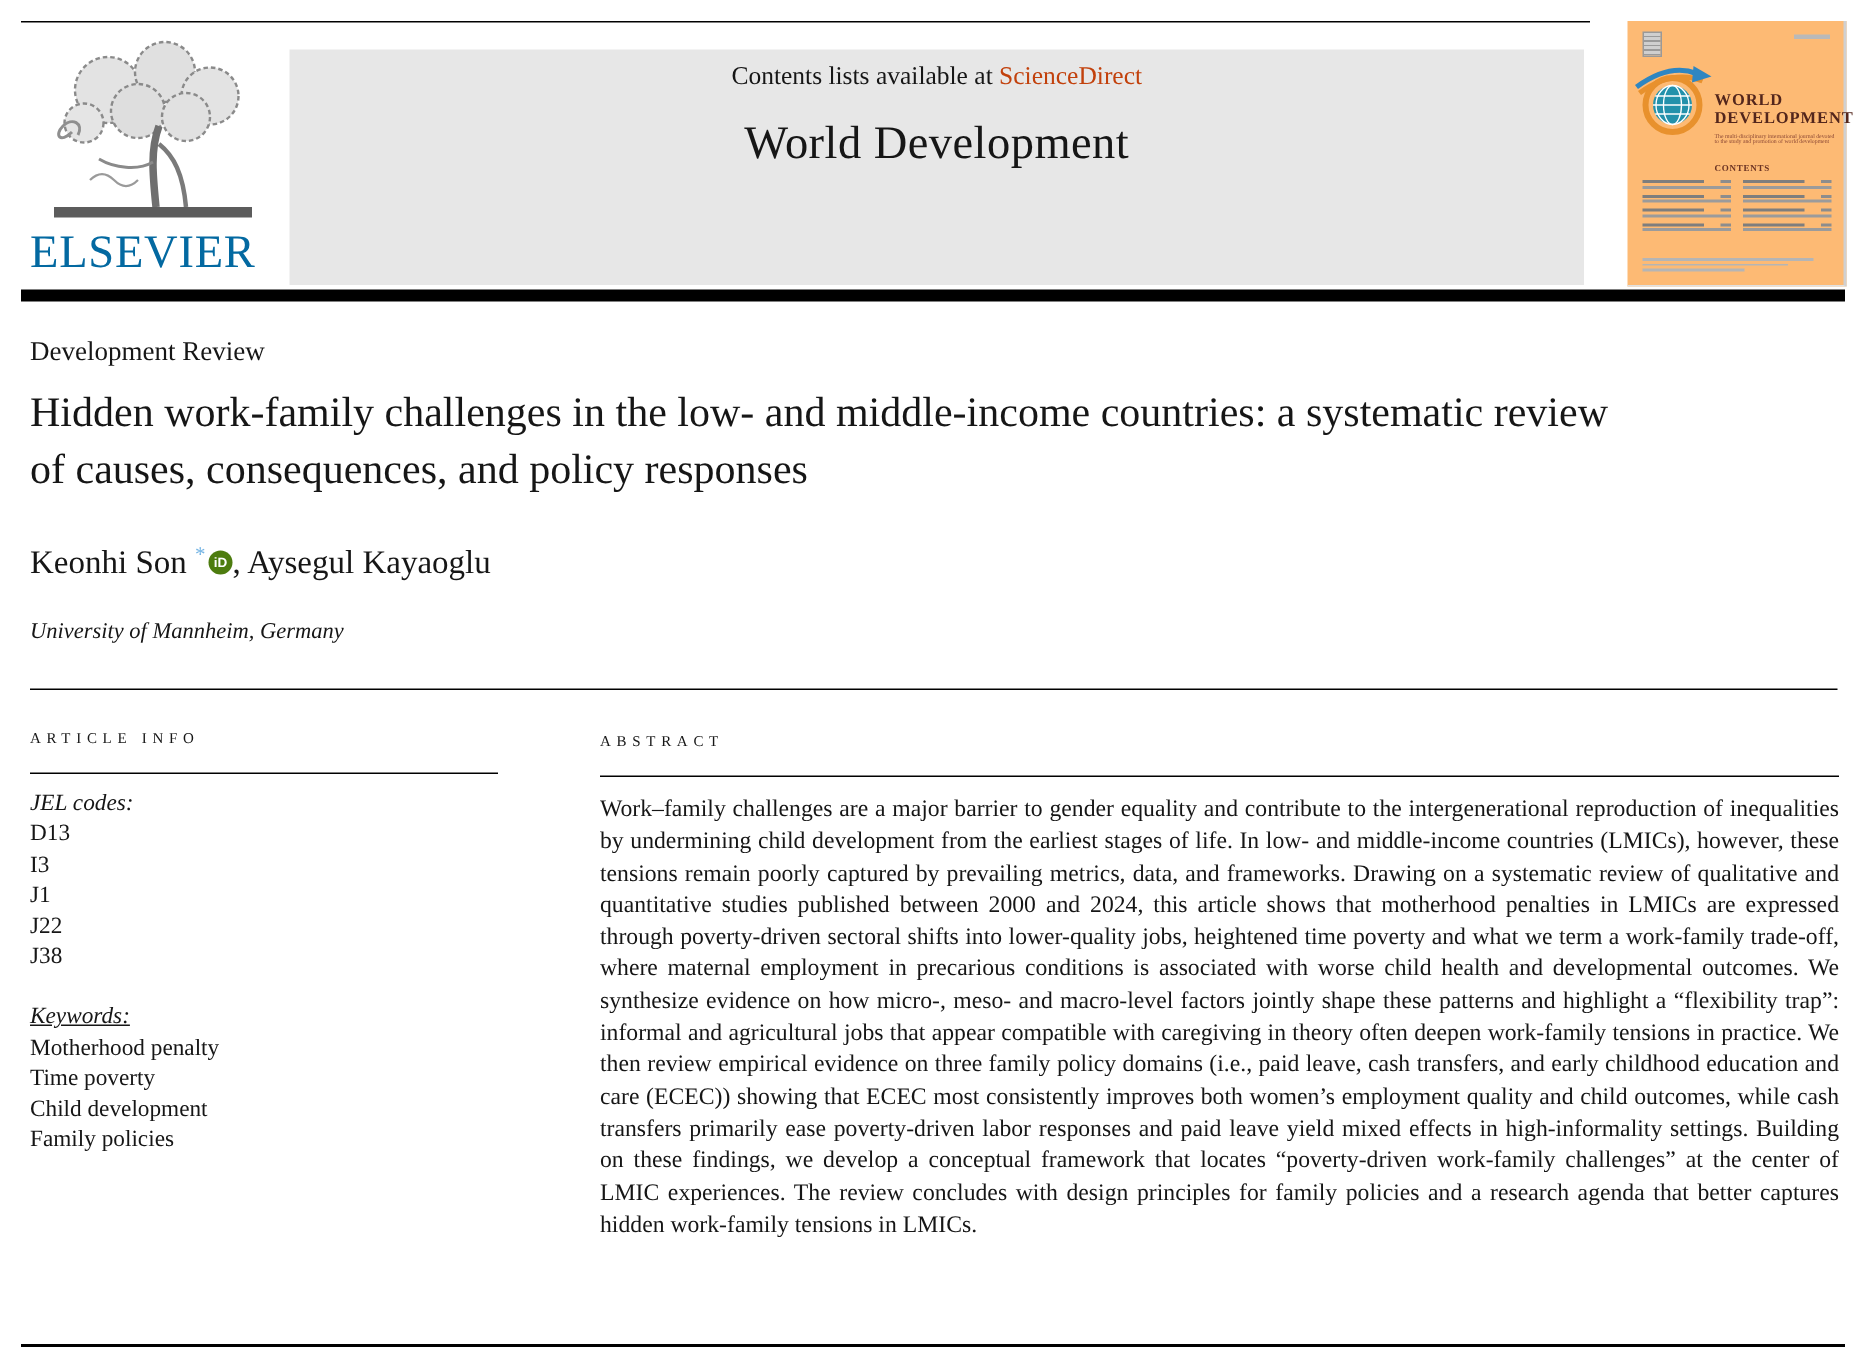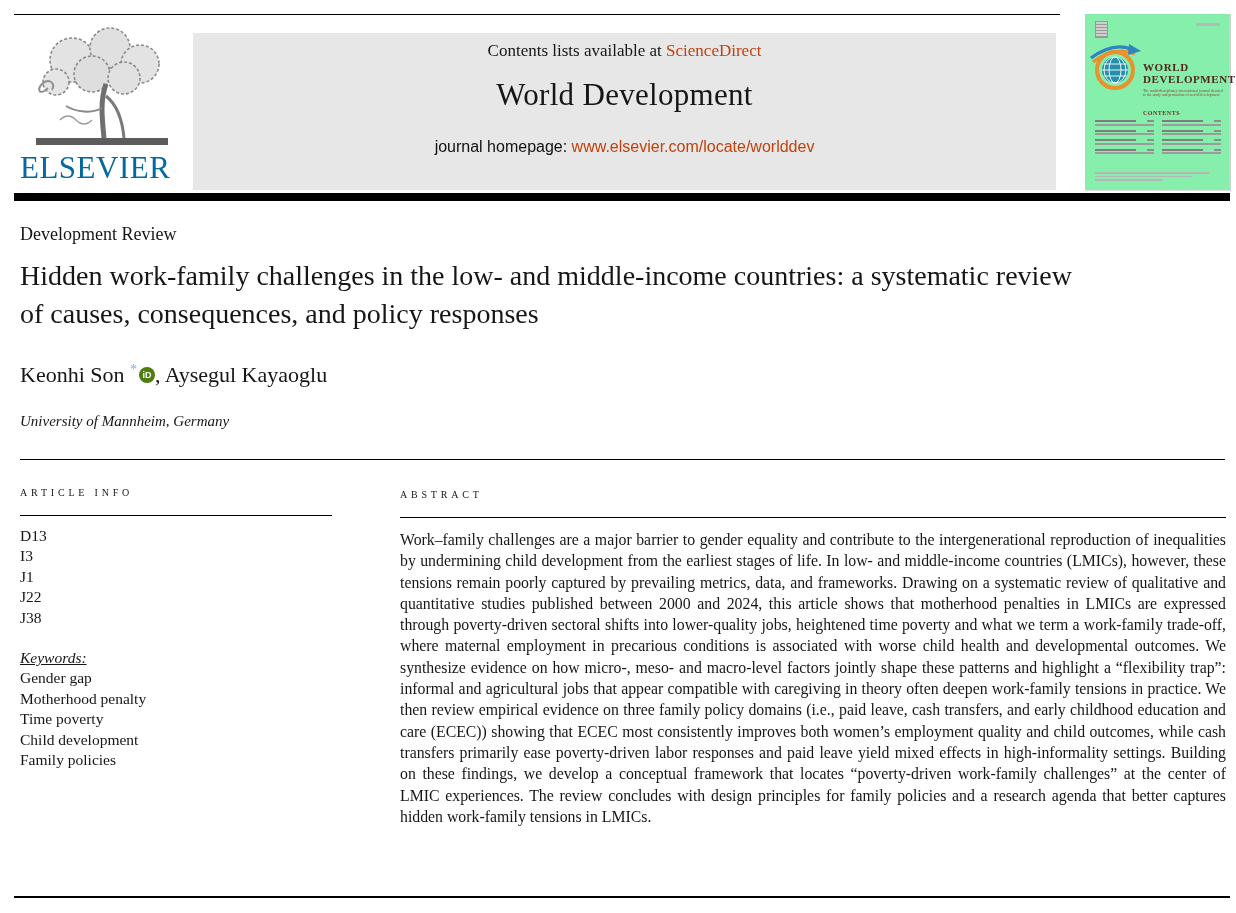--- a/index.html
+++ b/index.html
@@ -14,21 +14,21 @@
   .elsevier-word { font-size:31px; color:#0369a1; letter-spacing:0.5px; line-height:1; margin-top:2px; }
 
   
   .banner { position:absolute; left:193px; top:33px; width:863px; height:157px; background:#e7e7e7; text-align:center; }
   .contents-line { padding-top:8px; font-size:17px; }
   .banner a, .link { color:#c2410c; text-decoration:none; cursor:pointer; }
   .journal-title { font-size:31px; margin-top:16px; letter-spacing:0.3px; }
   .homepage-line { font-family:"Liberation Sans", sans-serif; font-size:16px; margin-top:25px; color:#111; }
 
   
-  .cover { position:absolute; left:1085px; top:14px; width:146px; height:177px; background:#86efac;
+  .cover { position:absolute; left:1085px; top:14px; width:146px; height:177px; background:#fdba74;
            border-right:2px solid #d0d0d0; border-bottom:1px solid #e0e0e0; cursor:pointer; }
   .cover-inner { position:relative; width:100%; height:100%; }
   .cover-issn { position:absolute; top:9px; right:9px; width:24px; height:3px; background:#b9b9b9; }
   .cover-mini-tree { position:absolute; top:7px; left:10px; width:13px; height:17px; border:1px solid #999;
                      background:repeating-linear-gradient(#cfcfcf 0 2px, #9a9a9a 2px 3px); }
   .cover-globe { position:absolute; top:26px; left:4px; }
   .cover-titlebox { position:absolute; top:47px; left:58px; width:84px; }
   .cover-title { color:#53261c; font-weight:bold; font-size:11px; line-height:12px; letter-spacing:0.6px; }
   .cover-tagline { margin-top:4px; color:#8a4634; font-size:7px; line-height:7px; transform:scale(0.55); transform-origin:0 0; width:180%; }
   .cover-contents { position:absolute; top:96px; left:58px; color:#6b3323; font-size:6px; font-weight:bold; letter-spacing:0.5px; }
@@ -90,23 +90,20 @@
     <rect x="10" y="112" width="132" height="7" fill="#5c5c5c"></rect>
   </svg>
   <div class="elsevier-word">ELSEVIER</div>
 </div>
 
 <div class="banner">
   <div class="contents-line">
     <span>Contents lists available at </span><span class="link">ScienceDirect</span>
   </div>
   <div class="journal-title">World Development</div>
-  <div class="homepage-line">
-    <span>journal homepage: </span><span class="link">www.elsevier.com/locate/worlddev</span>
-  </div>
 </div>
 
 <div class="cover">
   <div class="cover-inner">
     <div class="cover-mini-tree"></div>
     <div class="cover-issn"></div>
     <svg class="cover-globe" width="54" height="54" viewBox="0 0 54 54">
       <circle cx="26" cy="30" r="18" fill="none" stroke="#e8912d" stroke-width="4"></circle>
       <circle cx="26" cy="30" r="13" fill="#2391ab"></circle>
       <g stroke="#ffffff" stroke-width="0.9" fill="none">
@@ -190,27 +187,27 @@
   <sup class="author-marker">*</sup><span class="orcid">iD</span><span>, </span><span>Aysegul Kayaoglu</span>
 </div>
 <div class="affiliation">University of Mannheim, Germany</div>
 
 <div class="mid-rule"></div>
 
 <div class="info-col">
   <div class="col-heading">ARTICLE INFO</div>
   <div class="heading-rule"></div>
   <div class="info-body">
+    <div class="info-label">JEL codes:</div>
     <div>D13</div>
     <div>I3</div>
     <div>J1</div>
     <div>J22</div>
     <div>J38</div>
     <div class="info-label kw-label">Keywords:</div>
-    <div>Gender gap</div>
     <div>Motherhood penalty</div>
     <div>Time poverty</div>
     <div>Child development</div>
     <div>Family policies</div>
   </div>
 </div>
 
 <div class="abstract-col">
   <div class="col-heading">ABSTRACT</div>
   <div class="heading-rule"></div>

